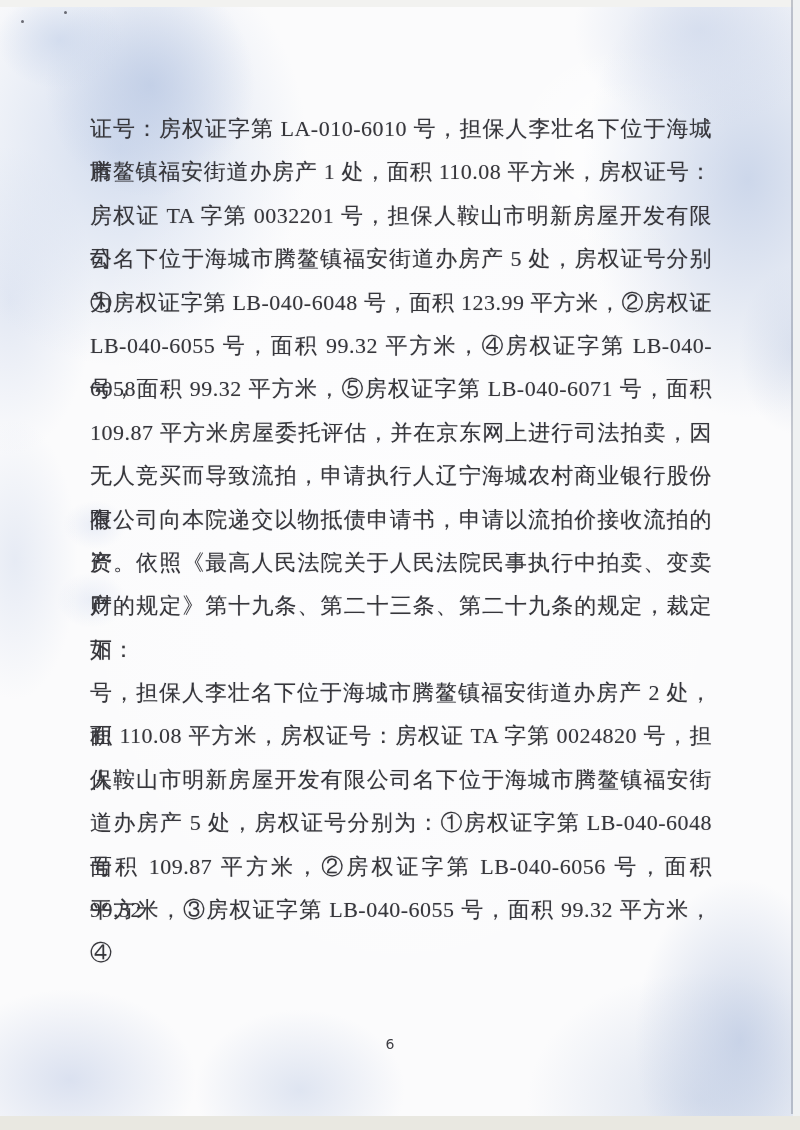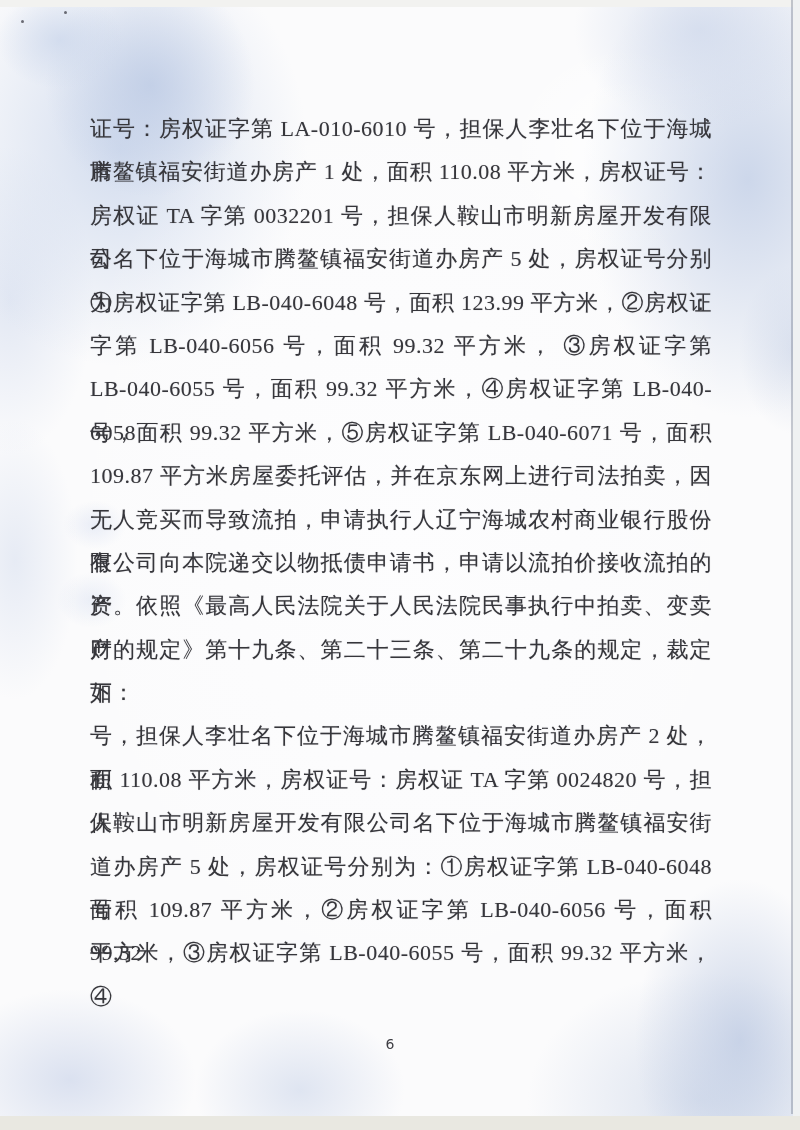--- a/index.html
+++ b/index.html
@@ -87,21 +87,20 @@
   <div class="speck s1"></div>
   <div class="speck s2"></div>
 
   <div class="text-block">
 
   <div class="line just">证号：房权证字第 LA-010-6010 号，担保人李壮名下位于海城市</div>
       <div class="line just">腾鳌镇福安街道办房产 1 处，面积 110.08 平方米，房权证号：</div>
       <div class="line just">房权证 TA 字第 0032201 号，担保人鞍山市明新房屋开发有限公</div>
       <div class="line just">司名下位于海城市腾鳌镇福安街道办房产 5 处，房权证号分别为：</div>
       <div class="line just">①房权证字第 LB-040-6048 号，面积 123.99 平方米，②房权证</div>
-      <div class="line just">字第 LB-040-6056 号，面积 99.32 平方米， ③房权证字第</div>
       <div class="line just">LB-040-6055 号，面积 99.32 平方米，④房权证字第 LB-040-6058</div>
       <div class="line just">号，面积 99.32 平方米，⑤房权证字第 LB-040-6071 号，面积</div>
       <div class="line just">109.87 平方米房屋委托评估，并在京东网上进行司法拍卖，因</div>
       <div class="line just">无人竞买而导致流拍，申请执行人辽宁海城农村商业银行股份有</div>
       <div class="line just">限公司向本院递交以物抵债申请书，申请以流拍价接收流拍的资</div>
       <div class="line just">产。依照《最高人民法院关于人民法院民事执行中拍卖、变卖财</div>
       <div class="line just">产的规定》第十九条、第二十三条、第二十九条的规定，裁定如</div>
       <div class="line">下：</div>
       <div class="line just">号，担保人李壮名下位于海城市腾鳌镇福安街道办房产 2 处，面</div>
       <div class="line just">积 110.08 平方米，房权证号：房权证 TA 字第 0024820 号，担保</div>

